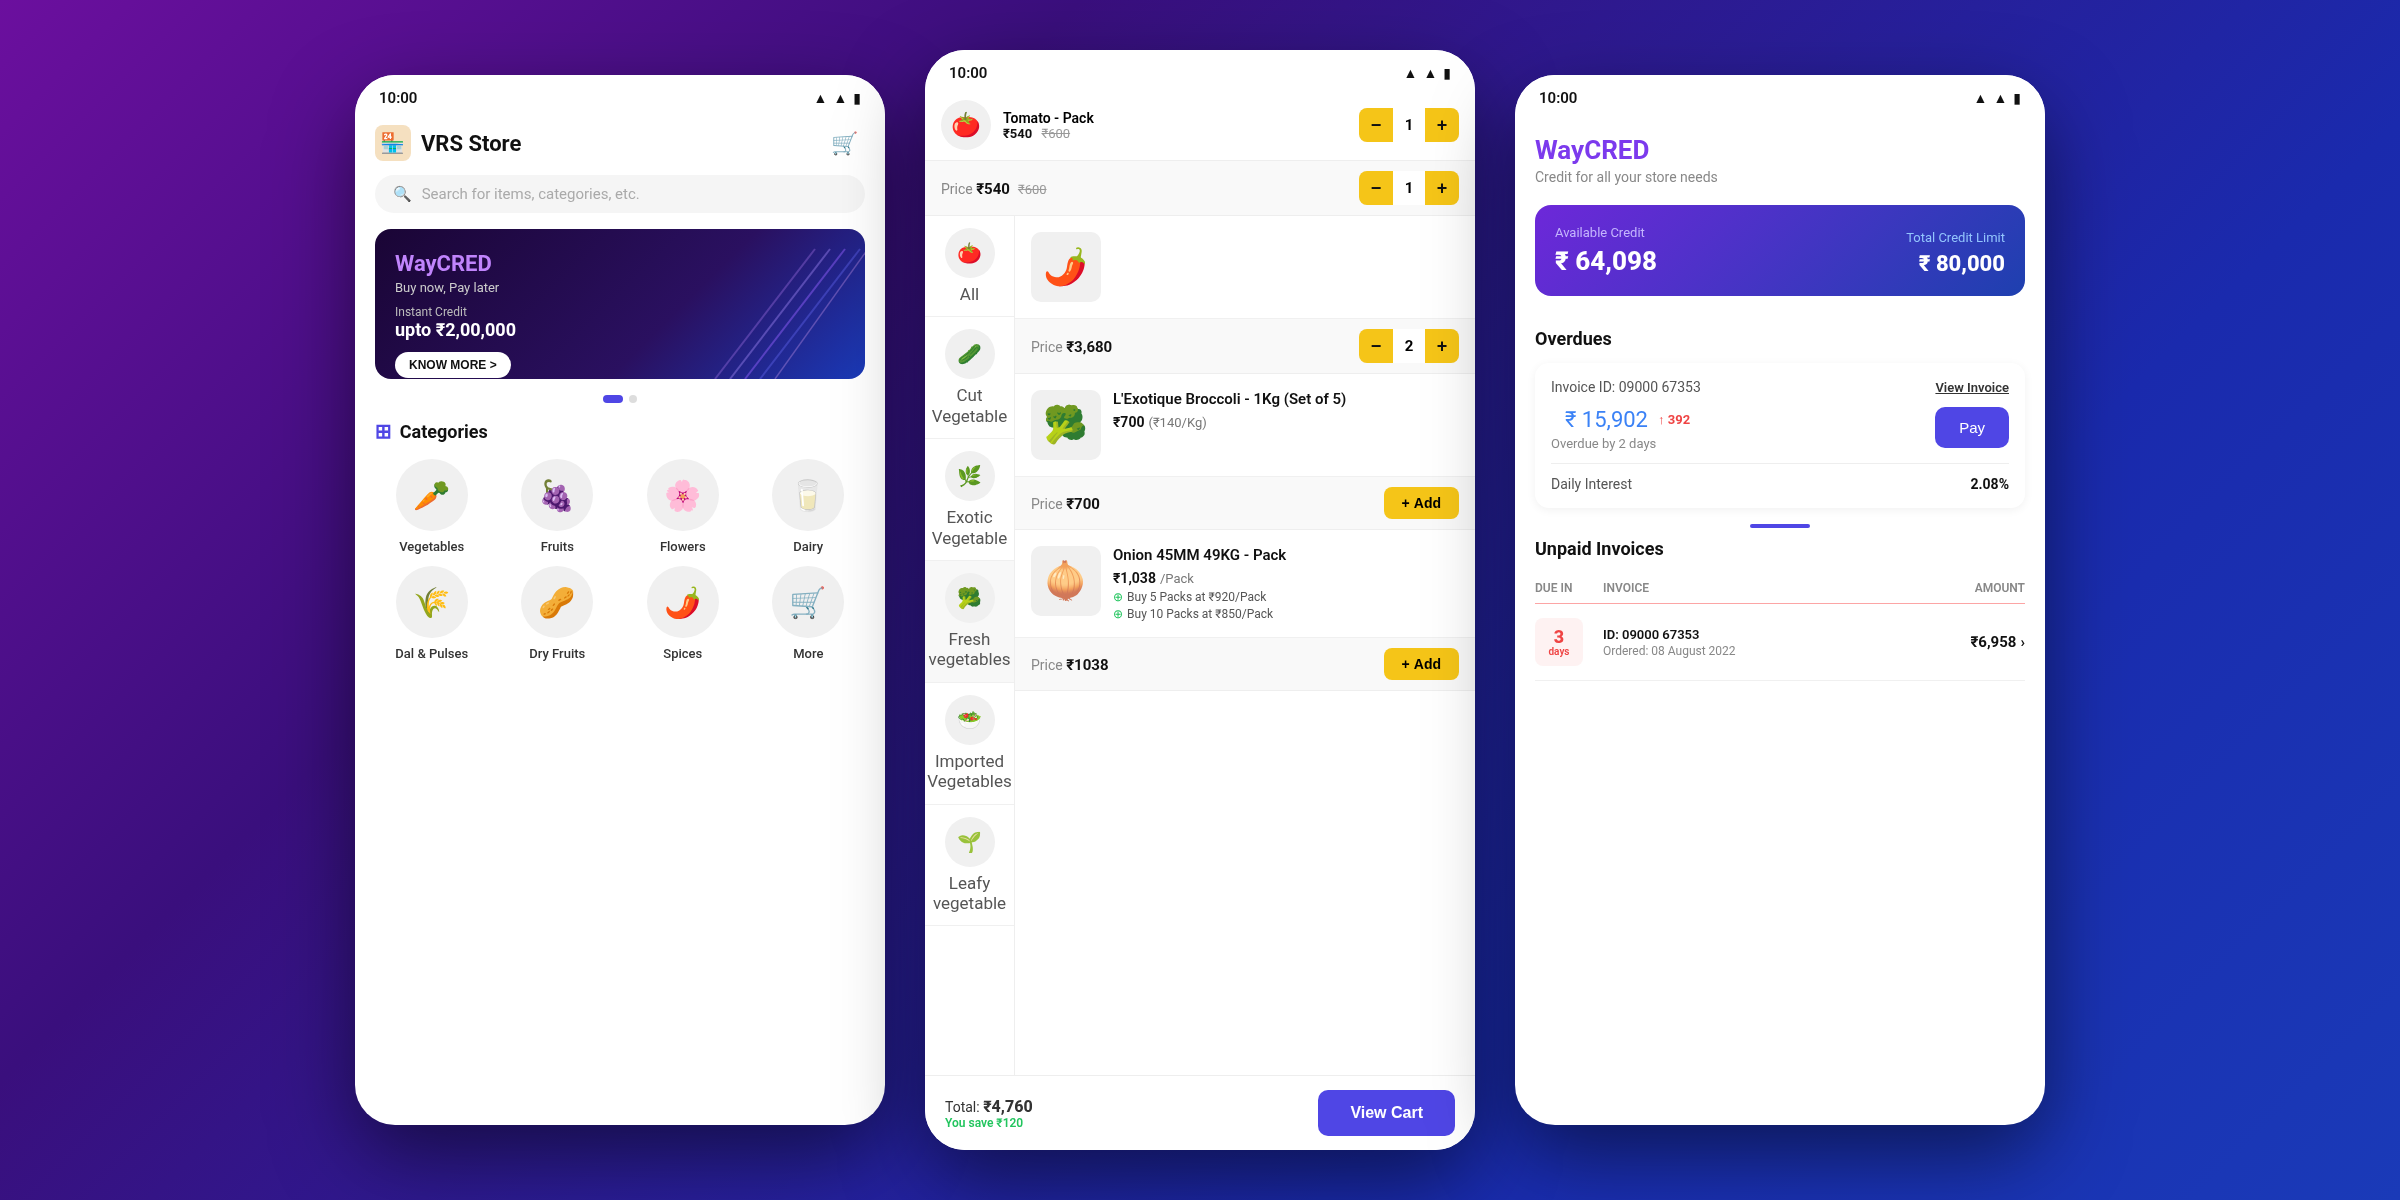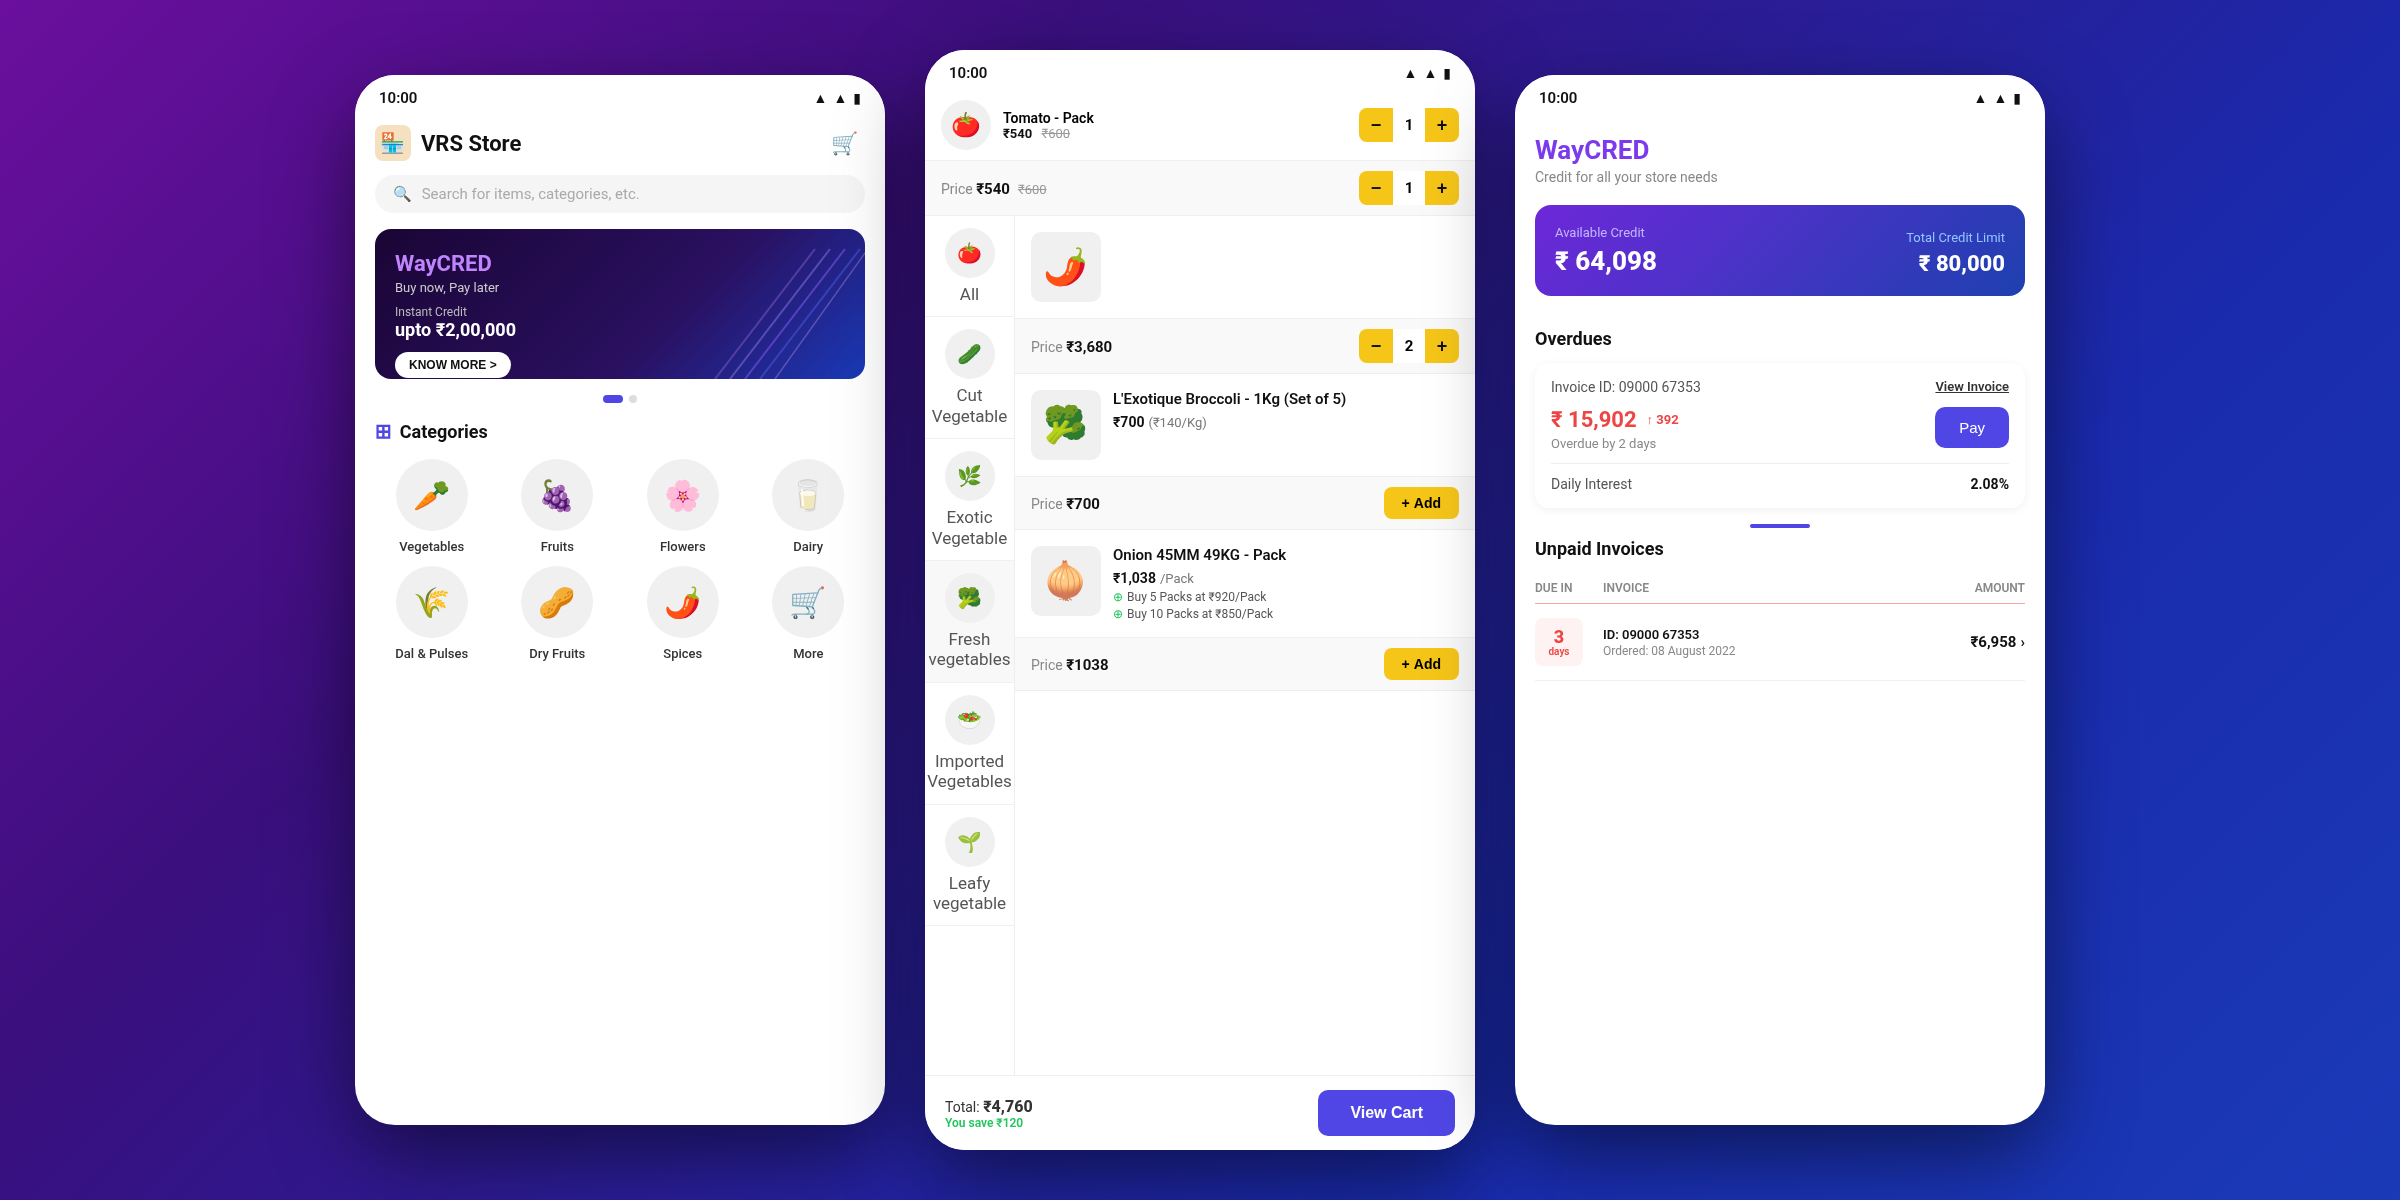--- a/index.html
+++ b/index.html
@@ -405,40 +405,41 @@
     .overdues-card {
       background: #fff;
       border-radius: 14px;
       padding: 16px;
       box-shadow: 0 2px 10px rgba(0,0,0,0.06);
       margin-bottom: 16px;
     }
     .invoice-row {
       display: flex;
       justify-content: space-between;
-      align-items: flex-start;
+      align-items: flex-end;
       margin-bottom: 12px;
     }
     .invoice-id { font-size: 14px; color: #555; }
     .view-invoice-link {
       font-size: 13px;
       color: #333;
       text-decoration: underline;
       font-weight: 600;
     }
     .amount-row {
       display: flex;
       align-items: center;
       gap: 10px;
       margin-bottom: 4px;
     }
     .overdue-amount {
       font-size: 22px;
-      font-weight: 700;
-      color: #ef4444;
+      font-weight: 400;
+      color: #3b82f6;
+      margin-left: 14px;
     }
     .overdue-badge {
       font-size: 13px;
       color: #ef4444;
       font-weight: 700;
       display: flex;
       align-items: center;
       gap: 2px;
     }
     .overdue-days { font-size: 13px; color: #888; margin-bottom: 12px; }

